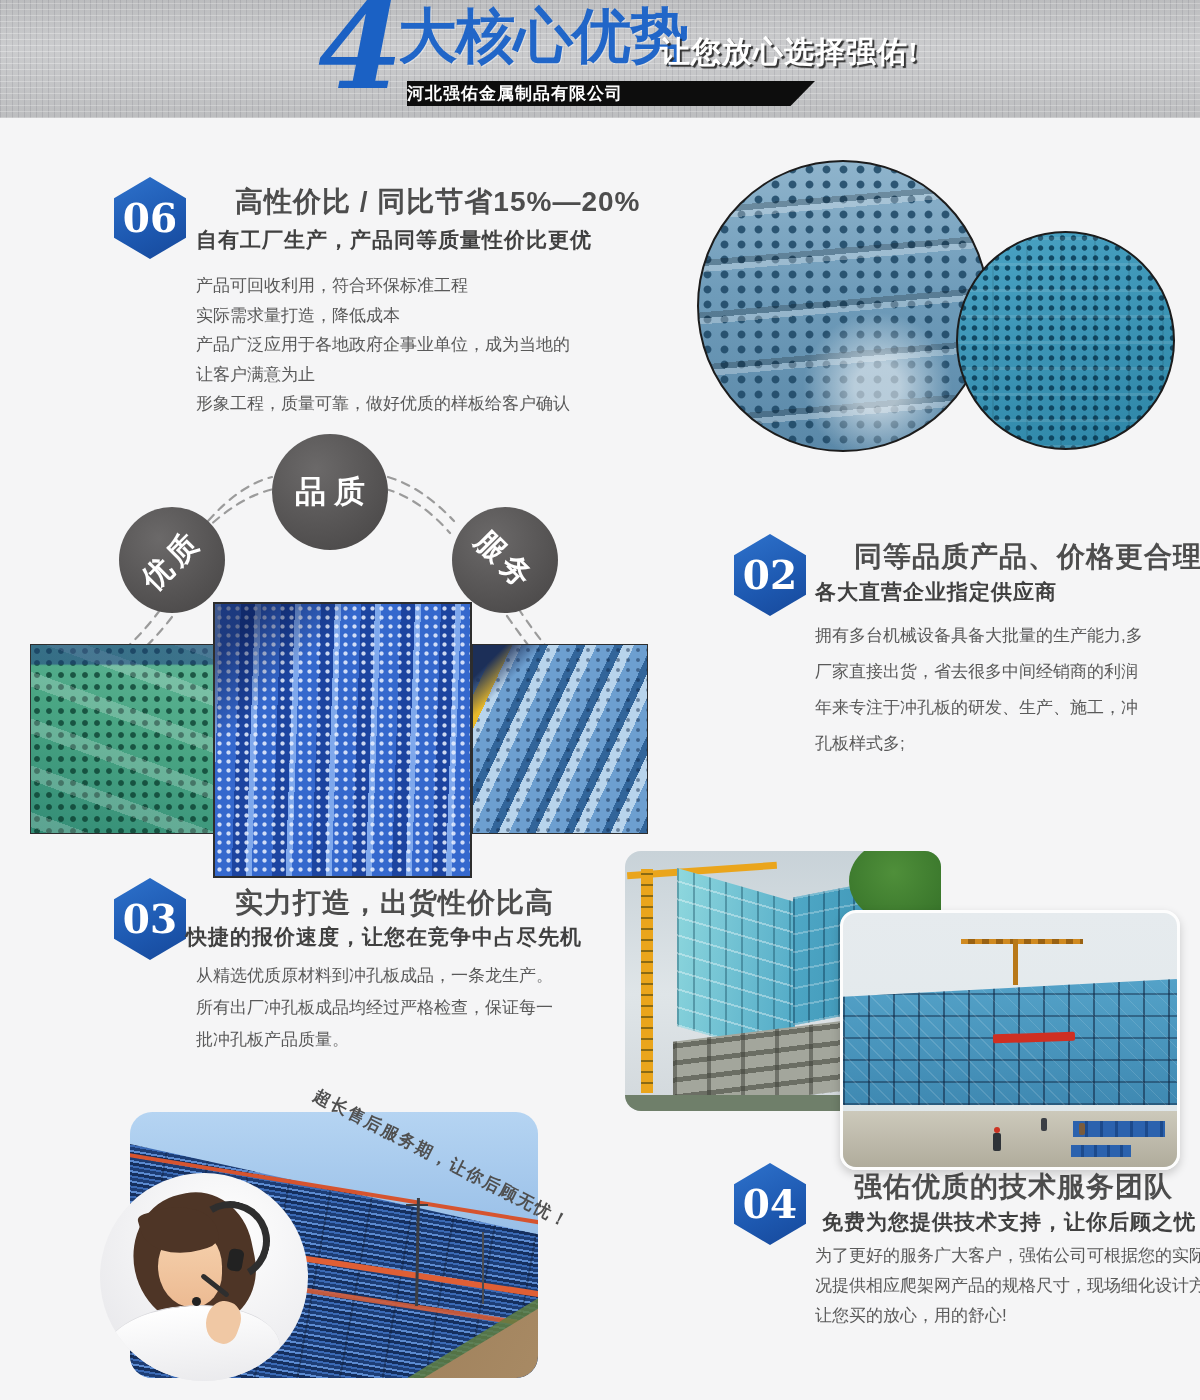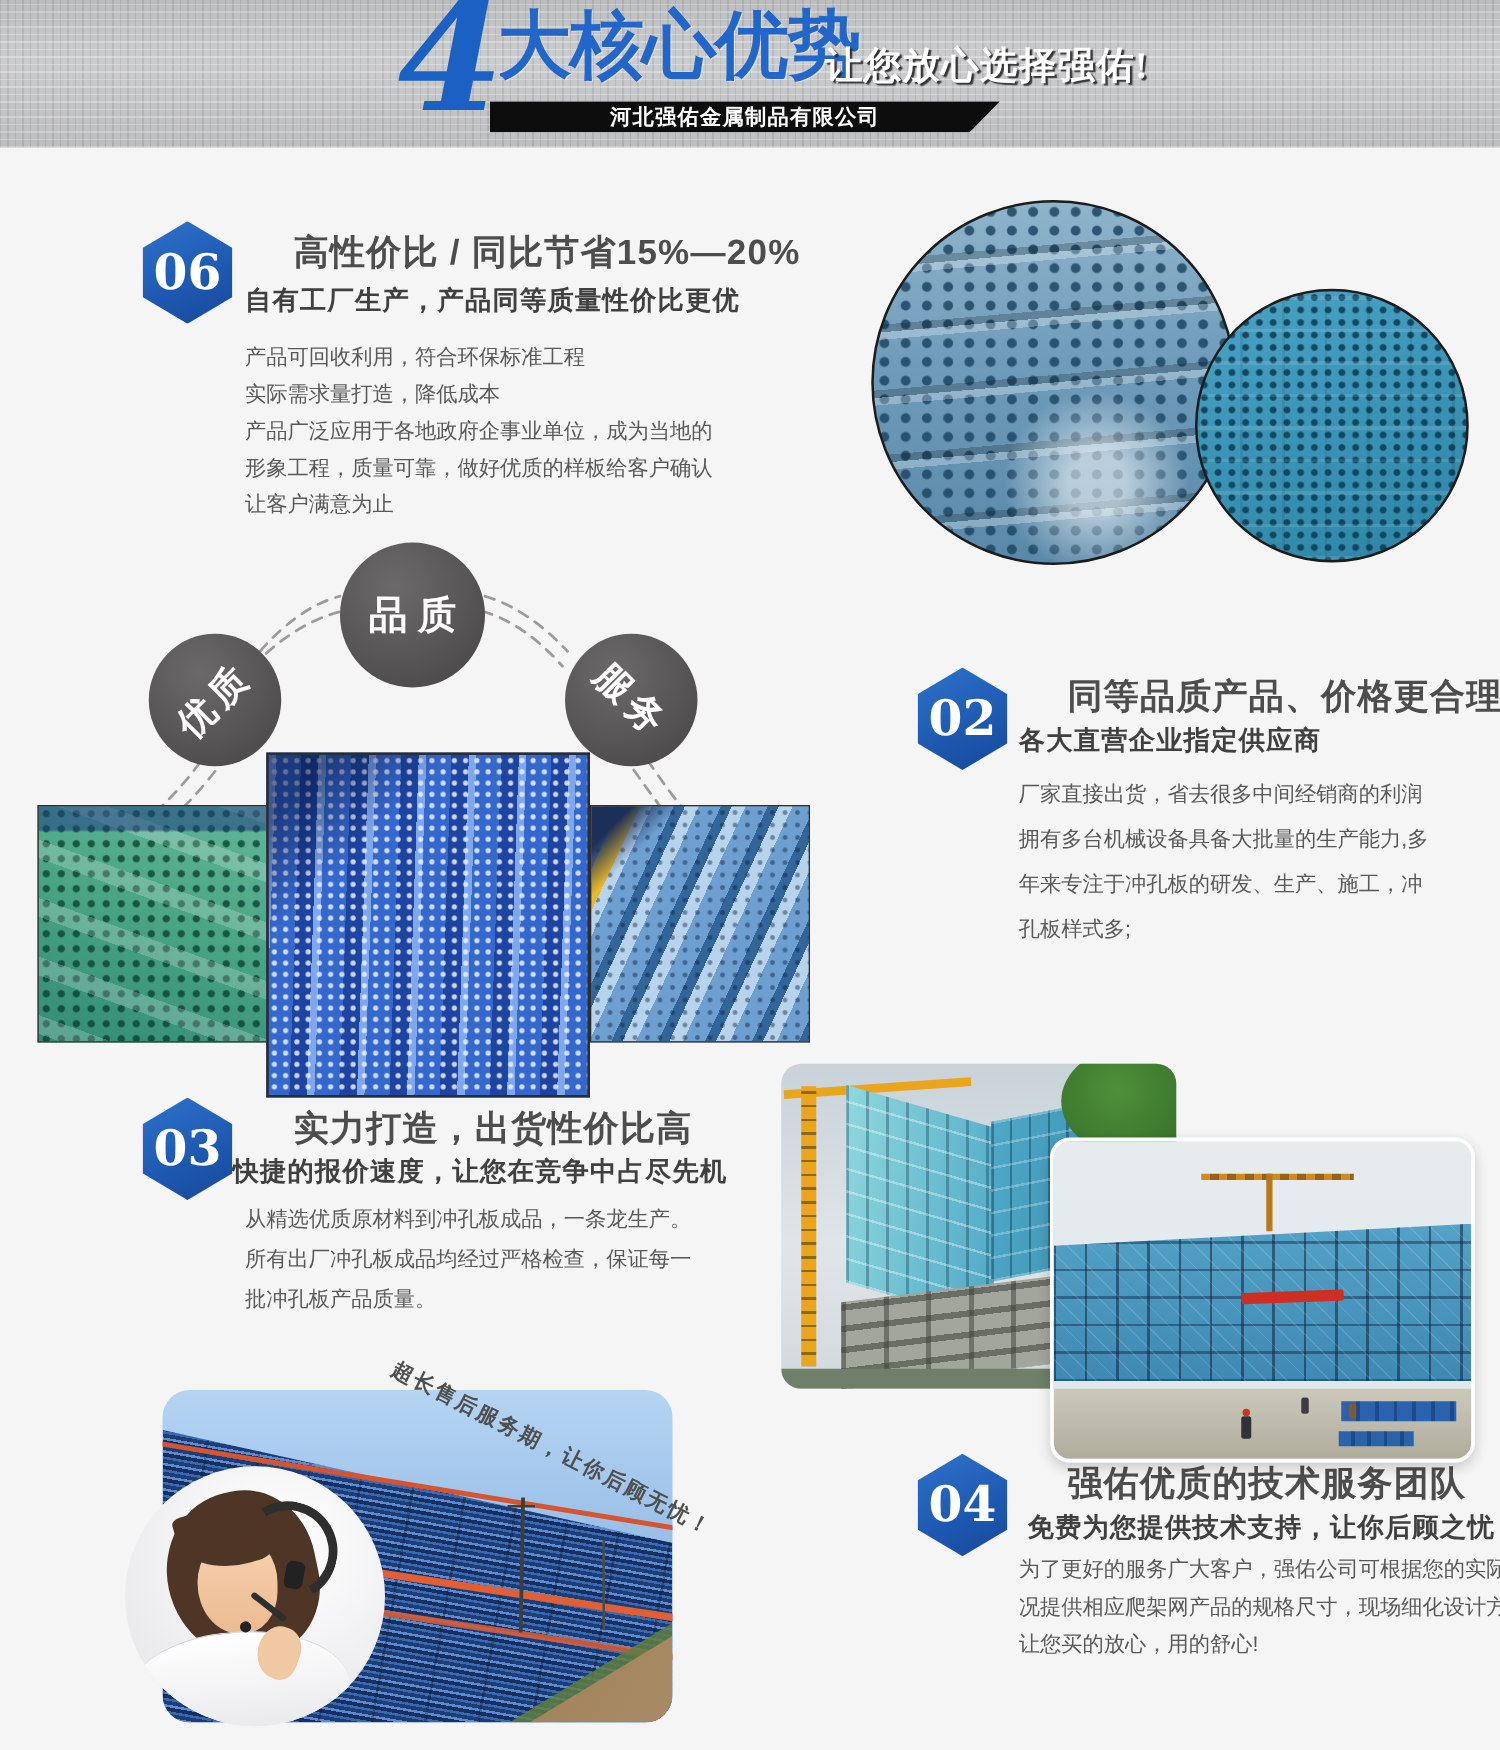--- a/index.html
+++ b/index.html
@@ -14,22 +14,22 @@
       repeating-linear-gradient(0deg, rgba(255,255,255,.30) 0 1px, transparent 1px 6px),
       repeating-linear-gradient(90deg, rgba(140,140,148,.28) 0 1px, transparent 1px 6px);}
   .big4{position:absolute;left:318px;top:-16px;font-family:"DejaVu Serif", serif;
     font-style:italic;font-weight:bold;font-size:122px;color:#1b61c4;line-height:1;}
   .hd-title{position:absolute;left:398px;top:4px;font-family:"Liberation Serif", serif;
     font-weight:bold;font-size:59px;color:#2166c8;letter-spacing:-1px;line-height:1.1;
     text-shadow:1px 1px 0 rgba(255,255,255,.4);}
   .hd-tag{position:absolute;left:660px;top:32px;font-family:"Liberation Serif", serif;
     font-weight:bold;font-size:30px;color:#ffffff;letter-spacing:1px;
     text-shadow:2px 2px 1px rgba(35,35,35,.9);}
-  .banner{position:absolute;left:392px;top:81px;width:408px;height:25px;background:#0d0d0d;
-    clip-path:polygon(0 0,100% 0,94% 100%,0 100%);display:flex;align-items:center;justify-content:center;}
+  .banner{position:absolute;left:407px;top:81px;width:408px;height:25px;background:#0d0d0d;
+    clip-path:polygon(0 0,100% 0,94% 100%,0 100%);display:flex;align-items:center;}
   .banner span{color:#fff;font-size:17px;font-weight:bold;letter-spacing:1px;}
 
   
   .hex{position:absolute;width:72px;height:82px;
     clip-path:polygon(50% 0,100% 26%,100% 74%,50% 100%,0 74%,0 26%);
     background:linear-gradient(155deg,#2e72cc 0%,#1d58b0 60%,#16489a 100%);
     display:flex;align-items:center;justify-content:center;}
   .hex span{color:#fff;font-family:"DejaVu Serif", serif;font-size:39px;font-weight:bold;}
   .sec-title{position:absolute;font-size:28px;font-weight:bold;color:#4d4d4d;letter-spacing:1px;white-space:nowrap;margin-left:39px;}
   .sans-title{font-family:"Liberation Sans", sans-serif;}
@@ -202,22 +202,22 @@
 
   <div class="hex" style="left:114px;top:177px;">
     <span>06</span>
   </div>
   <div class="sec-title sans-title" style="left:196px;top:183px;">高性价比 / 同比节省15%—20%</div>
   <div class="sec-sub" style="left:196px;top:226px;">自有工厂生产，产品同等质量性价比更优</div>
   <div class="sec-body lh29" style="left:196px;top:271px;">
     <div>产品可回收利用，符合环保标准工程</div>
     <div>实际需求量打造，降低成本</div>
     <div>产品广泛应用于各地政府企事业单位，成为当地的</div>
+    <div>让客户满意为止</div>
     <div>形象工程，质量可靠，做好优质的样板给客户确认</div>
-    <div>让客户满意为止</div>
   </div>
 
   <svg class="connectors" width="540" height="240" viewBox="0 0 540 240">
     <g fill="none" stroke="#9b9b9b" stroke-width="2.2" stroke-dasharray="8 7" stroke-linecap="round">
       <path d="M118,96 Q150,60 182,52"></path>
       <path d="M112,108 Q148,72 184,64"></path>
       <path d="M298,52 Q332,62 364,96"></path>
       <path d="M296,64 Q330,74 360,108"></path>
       <path d="M70,185 Q50,212 26,232"></path>
       <path d="M82,192 Q62,218 38,238"></path>
@@ -241,22 +241,22 @@
 
   <div class="perf-circle perf-large"></div>
   <div class="perf-circle perf-small"></div>
 
   <div class="hex" style="left:734px;top:534px;">
     <span>02</span>
   </div>
   <div class="sec-title serif-title" style="left:815px;top:538px;">同等品质产品、价格更合理</div>
   <div class="sec-sub" style="left:815px;top:578px;">各大直营企业指定供应商</div>
   <div class="sec-body lh36" style="left:815px;top:618px;">
+    <div>拥有多台机械设备具备大批量的生产能力,多</div>
     <div>厂家直接出货，省去很多中间经销商的利润</div>
-    <div>拥有多台机械设备具备大批量的生产能力,多</div>
     <div>年来专注于冲孔板的研发、生产、施工，冲</div>
     <div>孔板样式多;</div>
   </div>
 
   <div class="hex" style="left:114px;top:878px;">
     <span>03</span>
   </div>
   <div class="sec-title serif-title" style="left:196px;top:884px;">实力打造，出货性价比高</div>
   <div class="sec-sub" style="left:186px;top:923px;">快捷的报价速度，让您在竞争中占尽先机</div>
   <div class="sec-body lh32" style="left:196px;top:960px;">

